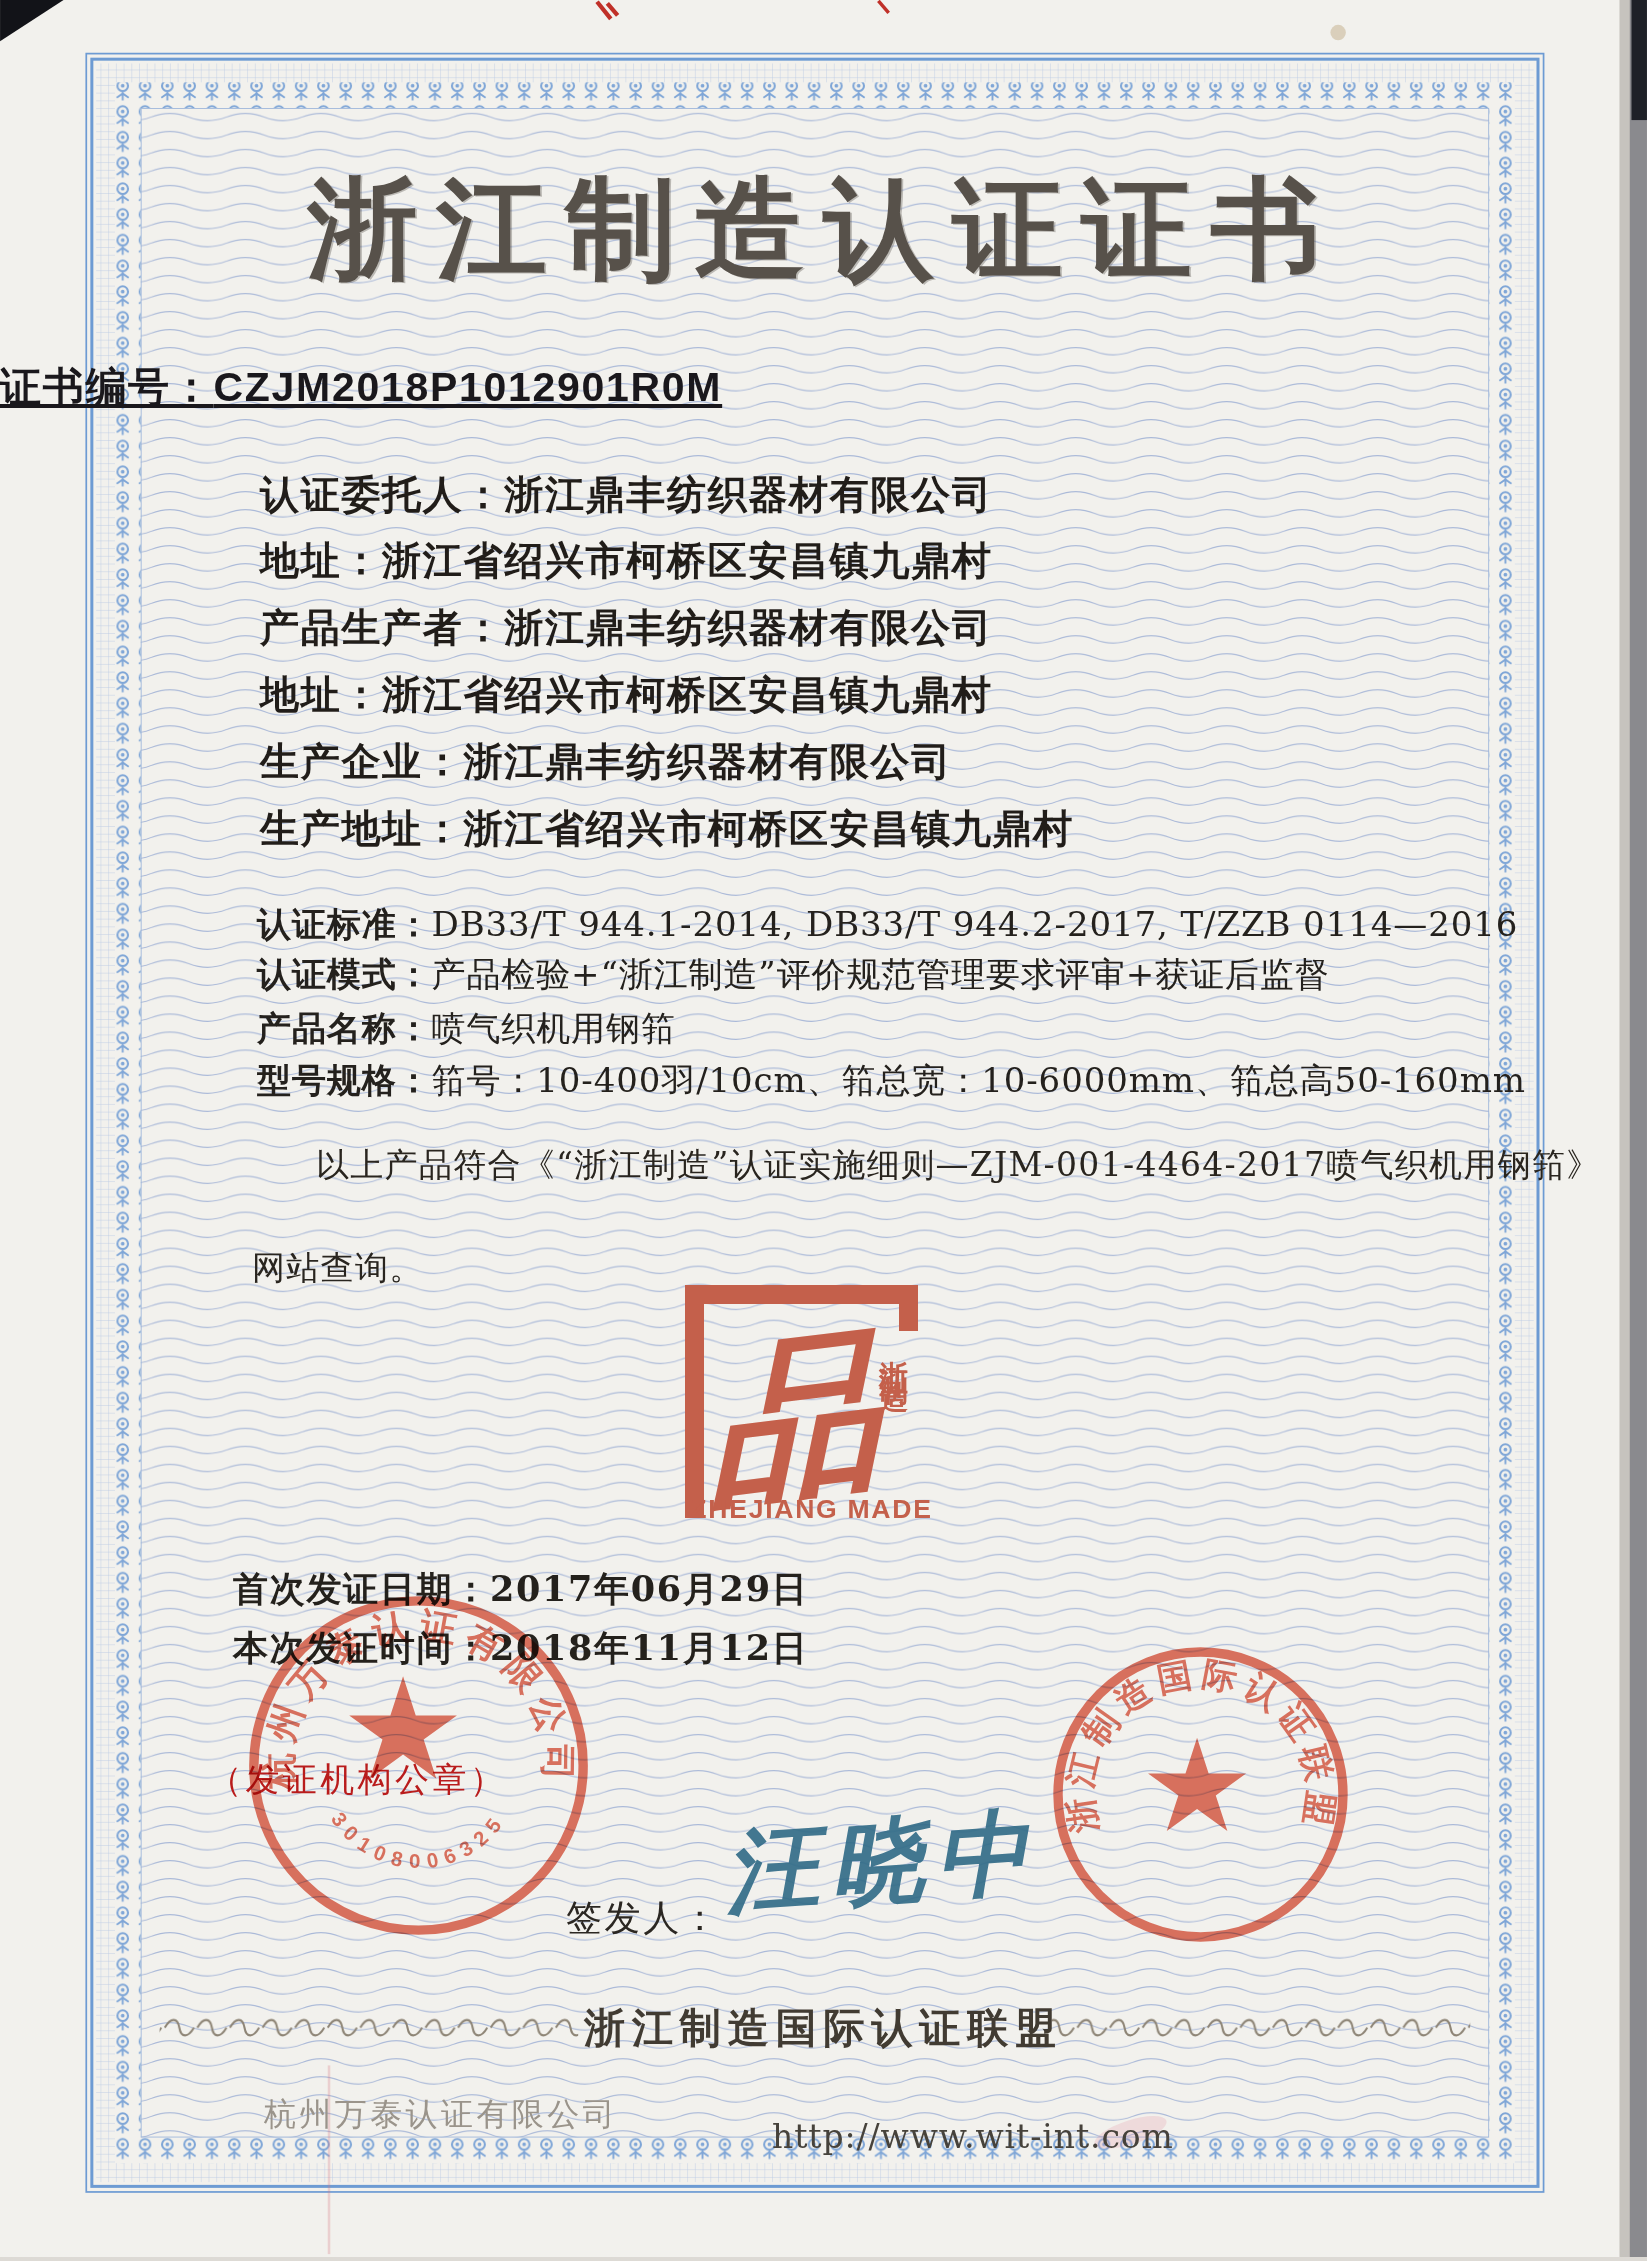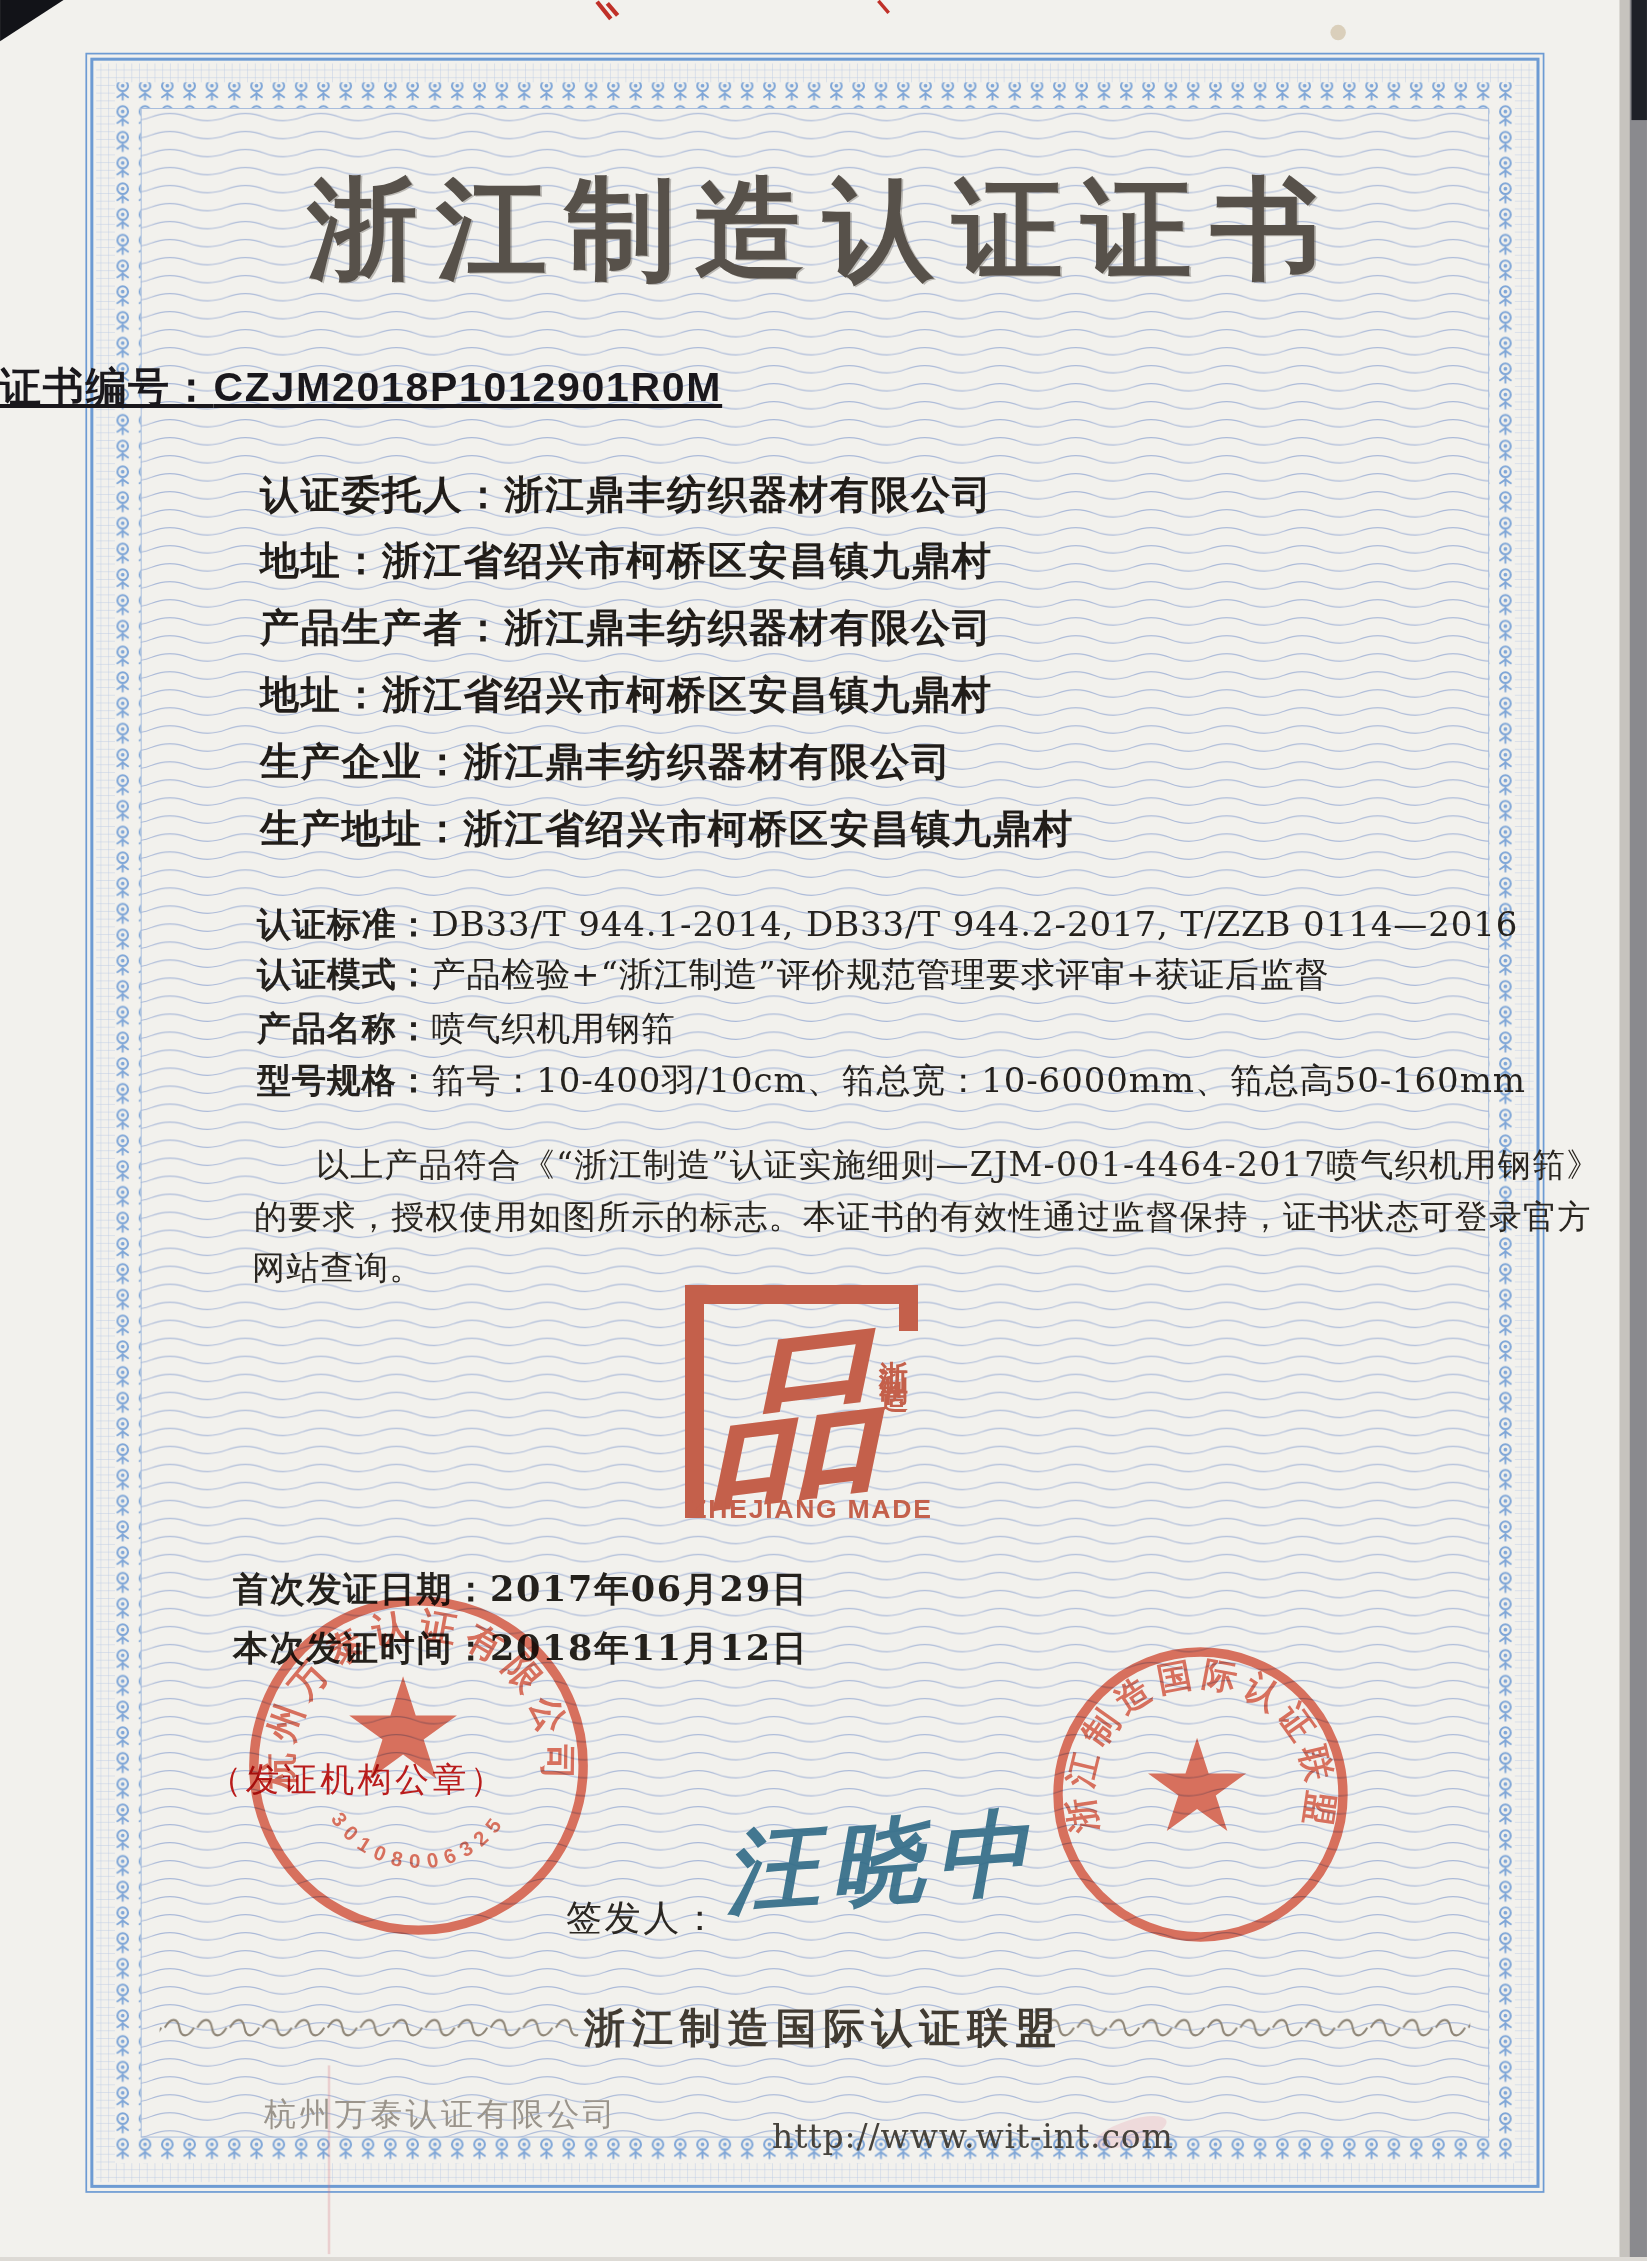--- a/index.html
+++ b/index.html
@@ -114,21 +114,20 @@
   <div class="abs info-line" style="left:260px;top:668px"><span>地址：</span><span>浙江省绍兴市柯桥区安昌镇九鼎村</span></div>
   <div class="abs info-line" style="left:260px;top:735px"><span>生产企业：</span><span>浙江鼎丰纺织器材有限公司</span></div>
   <div class="abs info-line" style="left:260px;top:802px"><span>生产地址：</span><span>浙江省绍兴市柯桥区安昌镇九鼎村</span></div>
 
   <div class="abs spec-line" style="left:257px;top:902px"><span class="lbl">认证标准：</span><span>DB33/T 944.1-2014, DB33/T 944.2-2017, T/ZZB 0114—2016</span></div>
   <div class="abs spec-line" style="left:257px;top:1006px"><span class="lbl">产品名称：</span><span>喷气织机用钢筘</span></div>
   <div class="abs spec-line" style="left:257px;top:952px"><span class="lbl">认证模式：</span><span>产品检验+“浙江制造”评价规范管理要求评审+获证后监督</span></div>
   <div class="abs spec-line" style="left:257px;top:1058px"><span class="lbl">型号规格：</span><span>筘号：10-400羽/10cm、筘总宽：10-6000mm、筘总高50-160mm</span></div>
 
   <div class="abs stmt" style="left:316px;top:1143px">以上产品符合《“浙江制造”认证实施细则—ZJM-001-4464-2017喷气织机用钢筘》</div>
-  <div class="abs stmt" style="left:254px;top:1195px">的要求，授权使用如图所示的标志。本证书的有效性通过监督保持，证书状态可登录官方</div>
   <div class="abs stmt" style="left:252px;top:1246px">网站查询。</div>
 
   <div class="logo">
     <div class="bar" style="left:24px;top:5.1px;width:233px;height:19px"></div>
     <div class="bar" style="left:24px;top:5.1px;width:19px;height:233px"></div>
     <div class="bar" style="left:238px;top:5.1px;width:19px;height:46px"></div>
     <div class="logo-mark">品</div>
     <div class="logo-side">浙江制造</div>
     <div class="logo-caption">ZHEJIANG MADE</div>
   </div>

